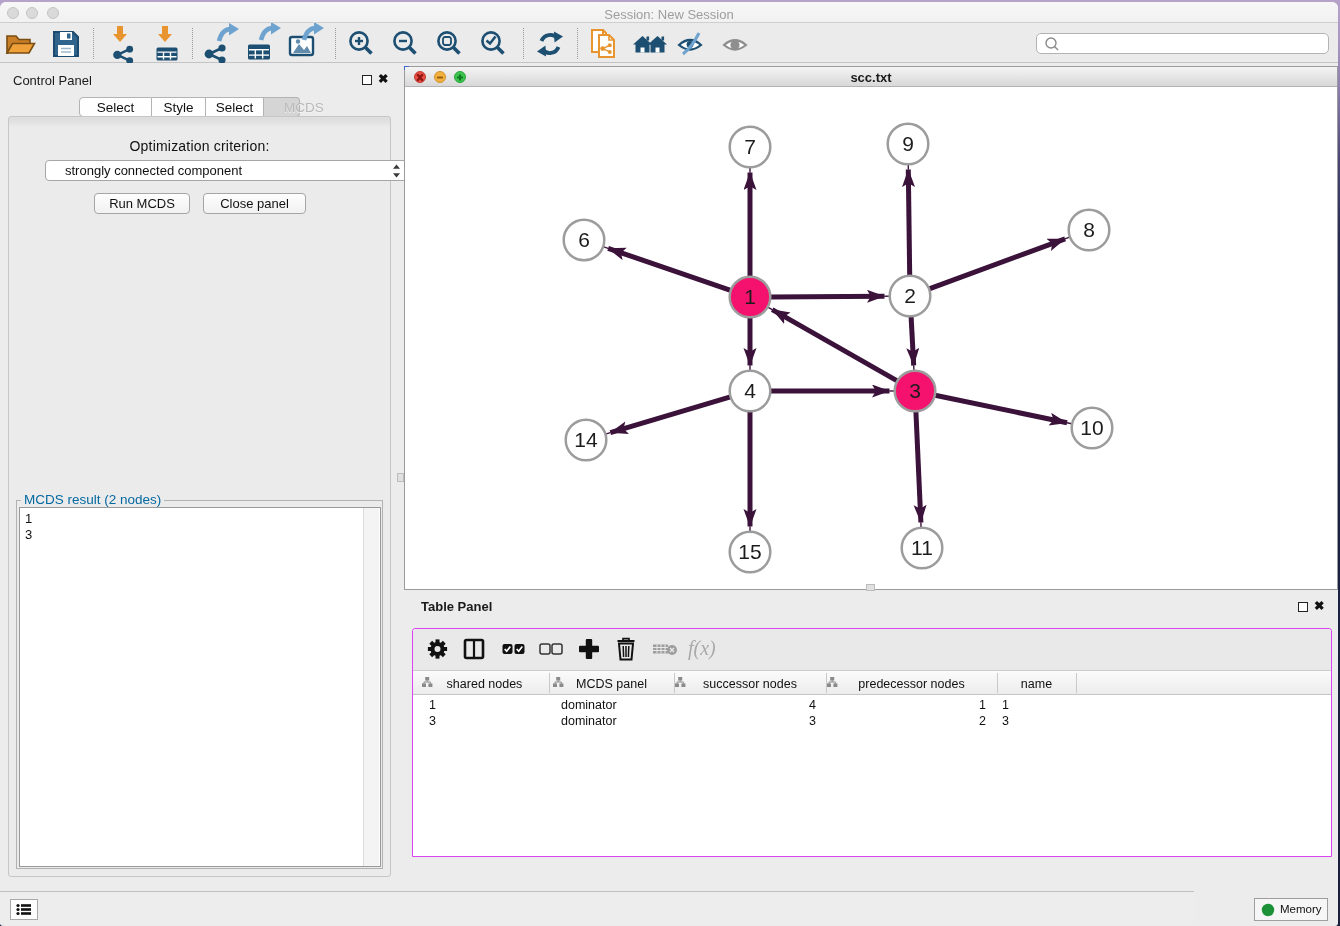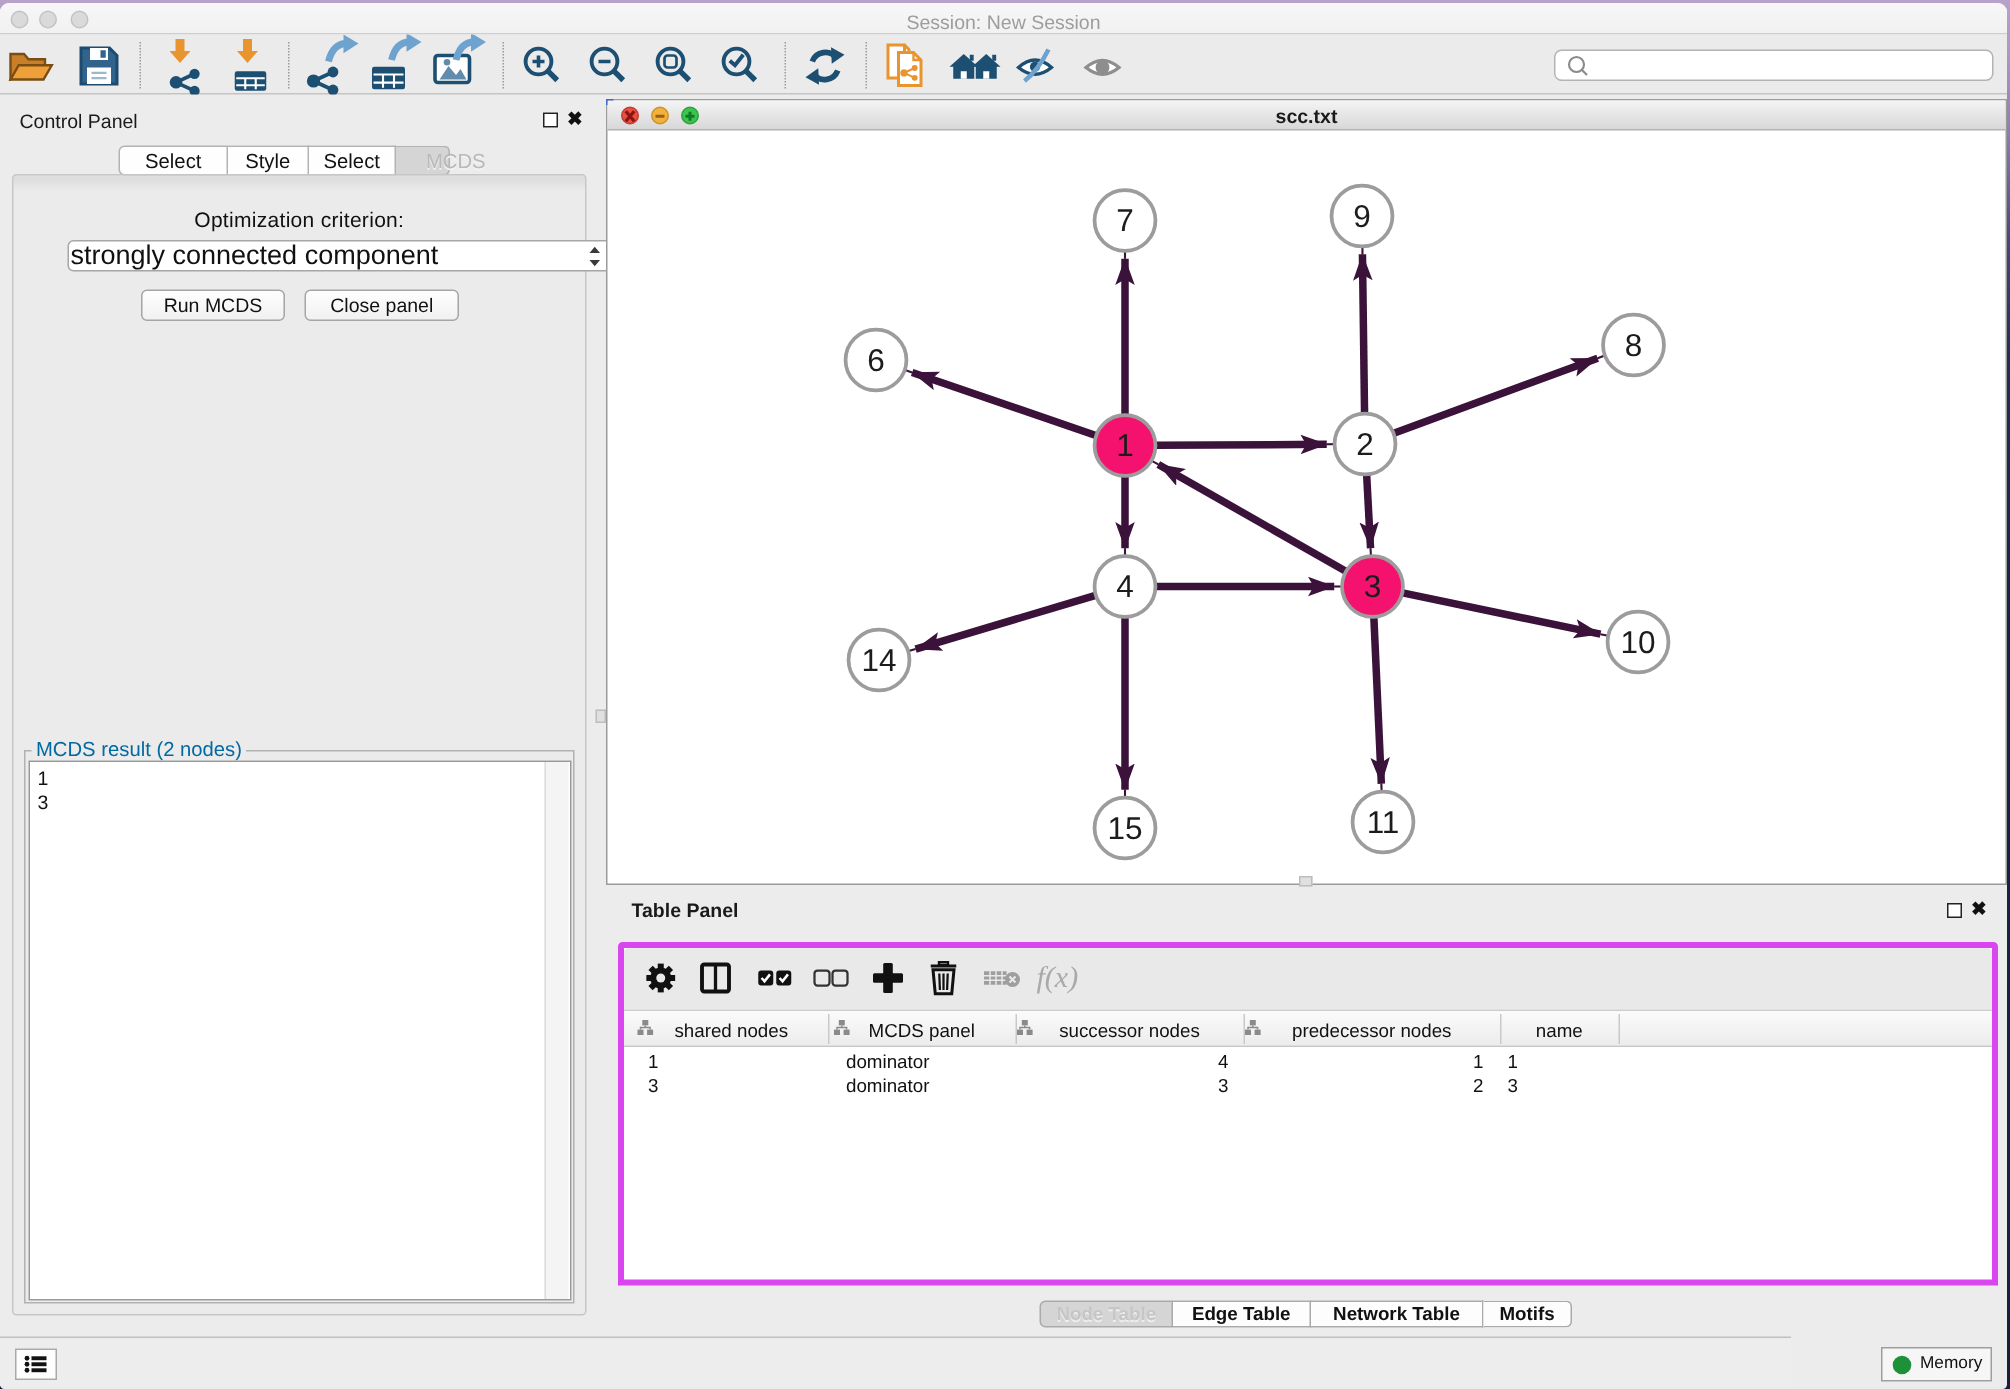--- a/index.html
+++ b/index.html
@@ -30,21 +30,21 @@
 .tabs { position:absolute; left:79px; top:95px; height:20px; display:flex; }
 .tab { height:20px; font-size:13.5px; color:#111; background:#fefefe;
   border:1px solid #b3b3b3; border-left:none; text-align:center; line-height:19px; }
 .tab.first { border-left:1px solid #b3b3b3; border-radius:4px 0 0 4px; }
 .tab.last { border-radius:0 4px 4px 0; }
 .tab.sel { background:#d5d5d5; color:#b9b9b9; text-shadow:0 1px 0 #f2f2f2; }
 .optlabel { position:absolute; left:0; top:21px; width:100%; text-align:center;
   font-size:14px; letter-spacing:0.2px; color:#111; }
 .selbox { position:absolute; left:36px; top:43px; width:366px; height:21px;
   background:#fff; border:1px solid #a6a6a6; border-radius:4px;
-  font-size:18px; color:#111; line-height:19px; padding-left:1px; }
+  font-size:13px; color:#111; line-height:19px; padding-left:19px; }
 .btn { position:absolute; height:21px; background:linear-gradient(180deg,#fefefe,#f1f1f1);
   border:1px solid #a6a6a6; border-radius:4px; font-size:13px; color:#111;
   text-align:center; line-height:19px; }
 .groupbox { position:absolute; left:7px; top:383px; width:367px; height:369px;
   border:1px solid #b2b2b2; }
 .gb-label { position:absolute; left:4px; top:-9px; background:#ebebeb;
   padding:0 3px; font-size:13.5px; color:#0369a1; }
 .ta { position:absolute; left:2px; top:6px; width:362px; height:360px;
   background:#fff; border:1px solid #999; font-size:13px; color:#111;
   line-height:16px; padding:3px 0 0 5px; }
@@ -62,21 +62,21 @@
   background:linear-gradient(180deg,#f4f4f4,#d8d8d8); border-bottom:1px solid #b3b3b3; }
 .nf-title .t { position:absolute; top:3px; width:100%; text-align:center;
   font-size:13px; font-weight:bold; color:#1a1a1a; }
 .light { position:absolute; top:3.5px; width:12.5px; height:12.5px; border-radius:50%; }
 .bluecorner { position:absolute; left:-1px; top:-1px; width:5px; height:4px;
   border-left:1.5px solid #4169c8; border-top:1.5px solid #4169c8; }
 
 .tp-head { position:absolute; left:404px; top:590px; width:934px; height:30px; }
 .tp-head .lbl { position:absolute; left:17px; top:7px; font-size:13px; color:#1a1a1a;font-weight:bold; }
 .tp-box { position:absolute; left:412px; top:626px; width:920px; height:229px;
-  background:#fff; border:4px solid #d946ef; border-radius:3px 3px 0 0; }
+  background:#fff; border:1px solid #d946ef; border-radius:3px 3px 0 0; }
 .tp-toolbar { position:absolute; left:0; top:0; width:100%; height:41px;
   background:#e9e9e9; border-radius:3px 3px 0 0; }
 .tp-header { position:absolute; left:0; top:41px; width:100%; height:25px;
   background:linear-gradient(180deg,#fbfbfb,#ececec); border-top:1px solid #cdcdcd;
   border-bottom:1px solid #c6c6c6; font-size:12.5px; color:#111; }
 .th-cell { position:absolute; top:6px; text-align:center; }
 .th-sep { position:absolute; top:2px; height:20px; width:0; border-left:1px solid #c9c9c9; }
 .trow { position:absolute; font-size:12.5px; color:#111; height:16px; }
 .tp-tabs { position:absolute; left:693px; top:865px; height:18px; display:flex; }
 .btab { height:18px; font-size:12.5px; font-weight:bold; color:#111; background:#fdfdfd;
@@ -436,26 +436,20 @@
     <div class="trow" style="left:148px; top:69px;">dominator</div>
     <div class="trow" style="left:380px; top:69px; width:23px; text-align:right;">4</div>
     <div class="trow" style="left:550px; top:69px; width:23px; text-align:right;">1</div>
     <div class="trow" style="left:589px; top:69px;">1</div>
     <div class="trow" style="left:16px; top:85px;">3</div>
     <div class="trow" style="left:148px; top:85px;">dominator</div>
     <div class="trow" style="left:380px; top:85px; width:23px; text-align:right;">3</div>
     <div class="trow" style="left:550px; top:85px; width:23px; text-align:right;">2</div>
     <div class="trow" style="left:589px; top:85px;">3</div>
   </div>
-  <div class="tp-tabs">
-    <div class="btab sel first" style="width:89px;">Node Table</div>
-    <div class="btab" style="width:92px;">Edge Table</div>
-    <div class="btab" style="width:115px;">Network Table</div>
-    <div class="btab last" style="width:59px;">Motifs</div>
-  </div>
 
   <div class="statusbar">
     <div class="listbtn">
       <svg width="26" height="19">
         <circle cx="7" cy="5.5" r="1.6" fill="#111"></circle>
           <rect x="10" y="4.2" width="10" height="2.6" fill="#111"></rect>
         <circle cx="7" cy="9.5" r="1.6" fill="#111"></circle>
           <rect x="10" y="8.2" width="10" height="2.6" fill="#111"></rect>
         <circle cx="7" cy="13.5" r="1.6" fill="#111"></circle>
           <rect x="10" y="12.2" width="10" height="2.6" fill="#111"></rect>

